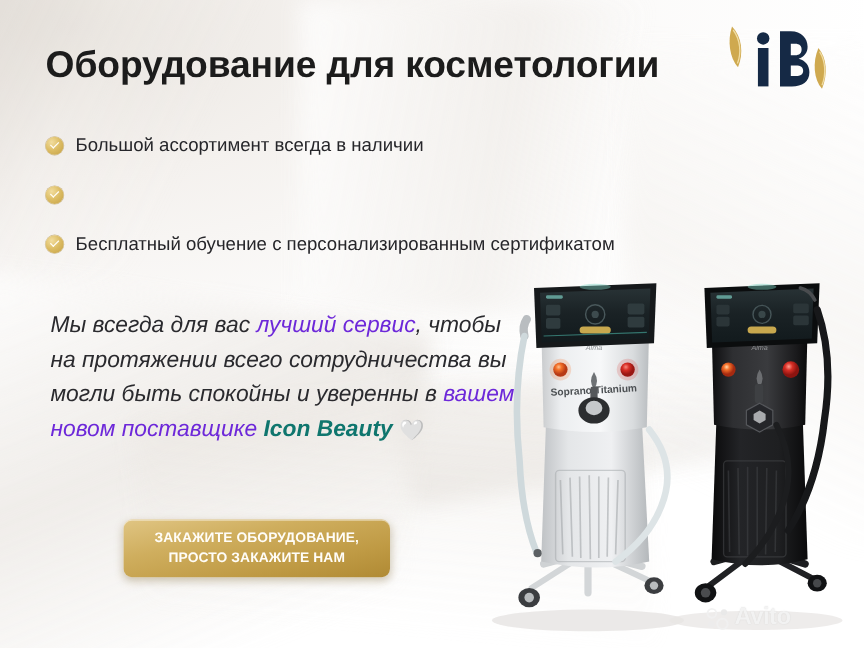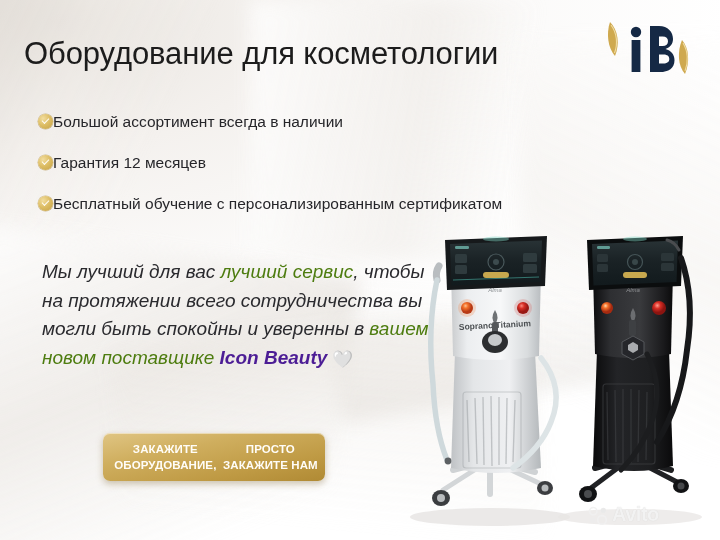--- a/index.html
+++ b/index.html
@@ -54,43 +54,43 @@
     transform: rotate(-9deg);
   }
   .fold-f {
     right: -60px; top: 40px; width: 260px; height: 420px;
     background: linear-gradient(205deg, rgba(255,255,255,.9) 0%, rgba(236,232,227,.4) 50%, rgba(255,255,255,0) 85%);
   }
 
   
   .title {
     position: absolute;
-    left: 24px; top: 36px;
+    left: 38px; top: 36px;
     font-size: 31px;
     letter-spacing: -.1px;
     color: #1c1c1c;
-    font-weight: 400;
+    font-weight: 700;
     white-space: nowrap;
   }
   .logo {
     position: absolute;
     left: 596px; top: 14px;
     width: 100px; height: 70px;
   }
 
   
   .bullets {
     position: absolute;
     left: 38px; top: 105px;
     width: 670px;
   }
   .bullet-row {
     display: flex;
     align-items: center;
-    gap: 0;
+    gap: 10px;
     height: 33px;
     margin-bottom: 8px;
   }
   .check {
     flex: 0 0 auto;
     width: 15px; height: 15px;
     border-radius: 50%;
     background: radial-gradient(circle at 34% 30%, #f2dd9e 0%, #dcbc63 48%, #c4a044 100%);
     box-shadow: 0 0 0 .5px rgba(170,136,60,.55);
     position: relative;
@@ -114,23 +114,23 @@
   .para {
     position: absolute;
     left: 42px; top: 258px;
     width: 392px;
     font-size: 19px;
     line-height: 28.5px;
     font-style: italic;
     color: #2a2a2e;
     font-weight: 500;
   }
-  .gold { color: #4d7c0f; }
+  .gold { color: #6d28d9; }
   .brand {
-    color: #4c1d95;
+    color: #0f766e;
     font-weight: 700;
     font-style: italic;
   }
   .heart {
     display: inline-block;
     color: #a9a9a9;
     font-style: normal;
     font-size: 17px;
     vertical-align: -1px;
   }
@@ -144,21 +144,21 @@
     border-radius: 7px;
     cursor: pointer;
     background: linear-gradient(168deg, #e0c583 0%, #cfae5e 34%, #bf9a44 72%, #b08a34 100%);
     box-shadow: 0 3px 7px rgba(120,95,40,.35), inset 0 1px 0 rgba(255,255,255,.5);
     color: #fffdf8;
     font-size: 11.5px;
     font-weight: 700;
     letter-spacing: .1px;
     line-height: 16px;
     display: flex;
-    flex-direction: row;
+    flex-direction: column;
     align-items: center;
     justify-content: center;
     text-align: center;
     font-family: "Liberation Sans", sans-serif;
   }
 
   
   .devices {
     position: absolute;
     left: 395px; top: 232px;
@@ -215,29 +215,28 @@
     </g>
   </svg>
 
   <div class="bullets">
     <div class="bullet-row">
       <span class="check"></span>
       <span class="bullet-text">Большой ассортимент всегда в наличии</span>
     </div>
     <div class="bullet-row">
       <span class="check"></span>
-      <span class="bullet-text">Гарантия 12 месяцев</span>
     </div>
     <div class="bullet-row">
       <span class="check"></span>
       <span class="bullet-text">Бесплатный обучение с персонализированным сертификатом</span>
     </div>
   </div>
 
-  <div class="para"><span>Мы лучший для вас </span><span class="gold">лучший сервис</span><span>, чтобы на протяжении всего сотрудничества вы могли быть спокойны и уверенны в </span><span class="gold">вашем новом поставщике </span><span class="brand">Icon Beauty</span> <span class="heart">🤍</span></div>
+  <div class="para"><span>Мы всегда для вас </span><span class="gold">лучший сервис</span><span>, чтобы на протяжении всего сотрудничества вы могли быть спокойны и уверенны в </span><span class="gold">вашем новом поставщике </span><span class="brand">Icon Beauty</span> <span class="heart">🤍</span></div>
 
   <button class="cta">
     <span>ЗАКАЖИТЕ ОБОРУДОВАНИЕ,</span>
     <span>ПРОСТО ЗАКАЖИТЕ НАМ</span>
   </button>
 
   <svg class="devices" viewBox="0 0 325 300">
     <defs>
       <linearGradient id="whiteBody" x1="0" y1="0" x2="1" y2="0">
         <stop offset="0%" stop-color="#c9cbcd"></stop>

